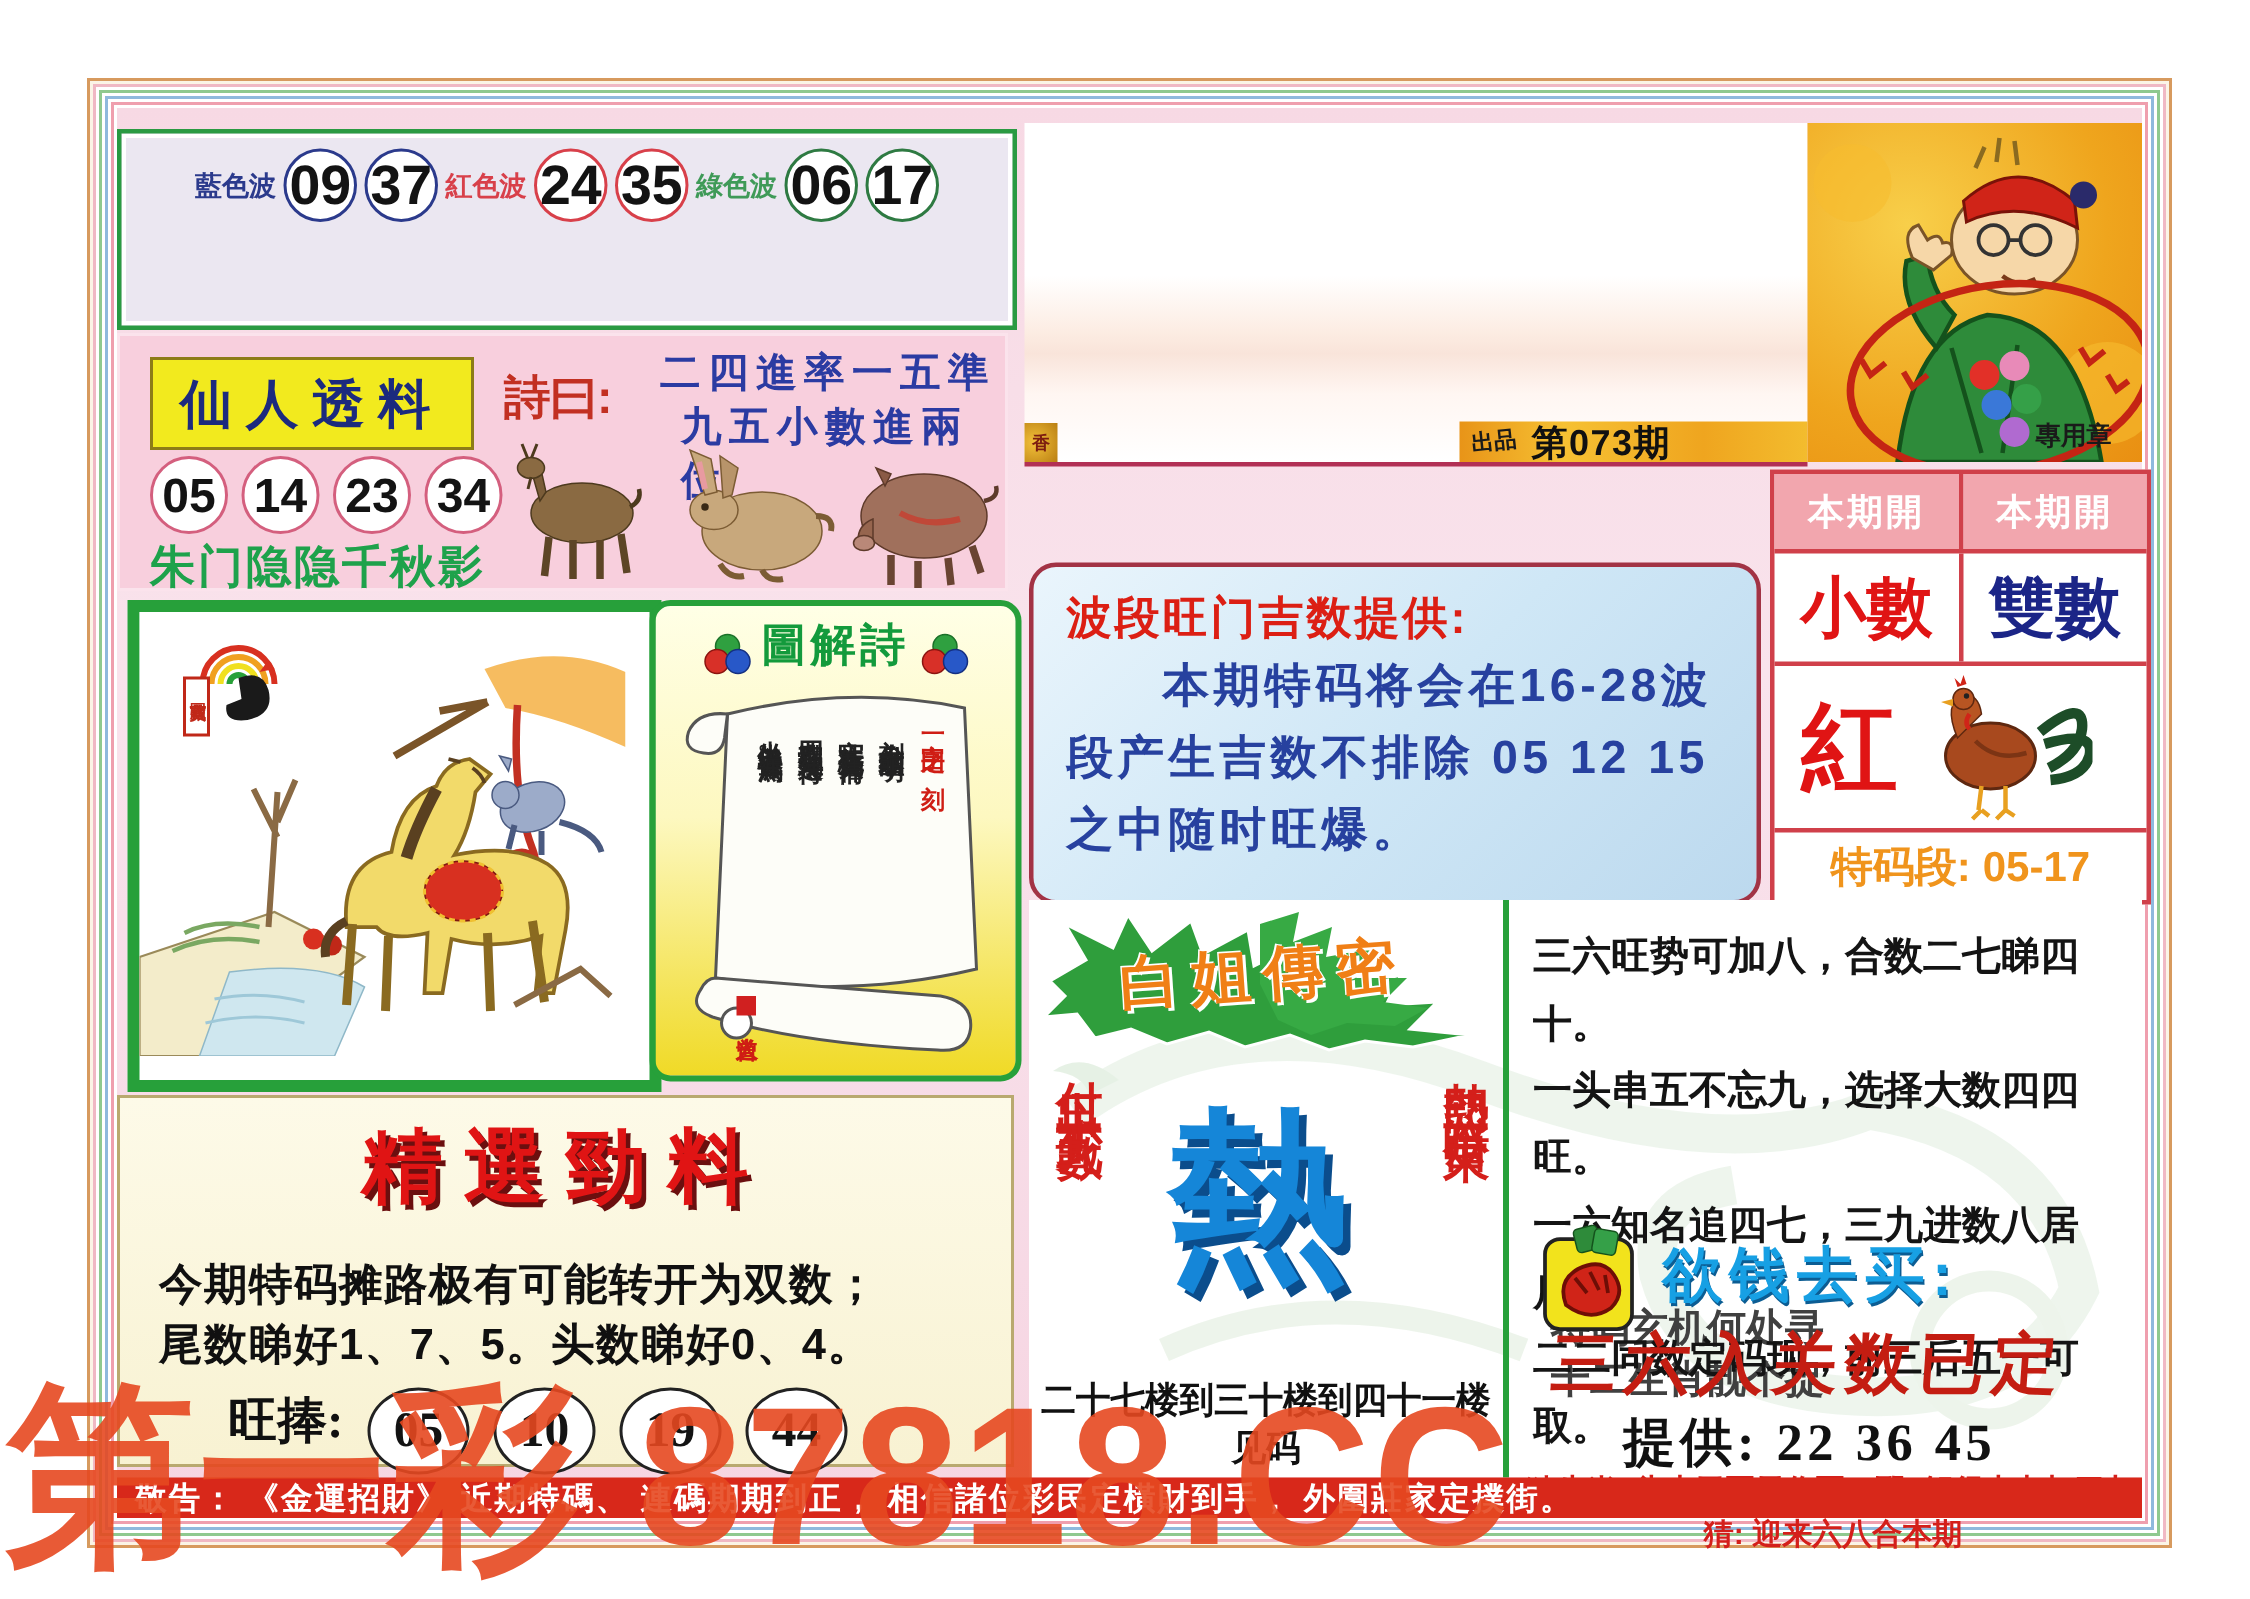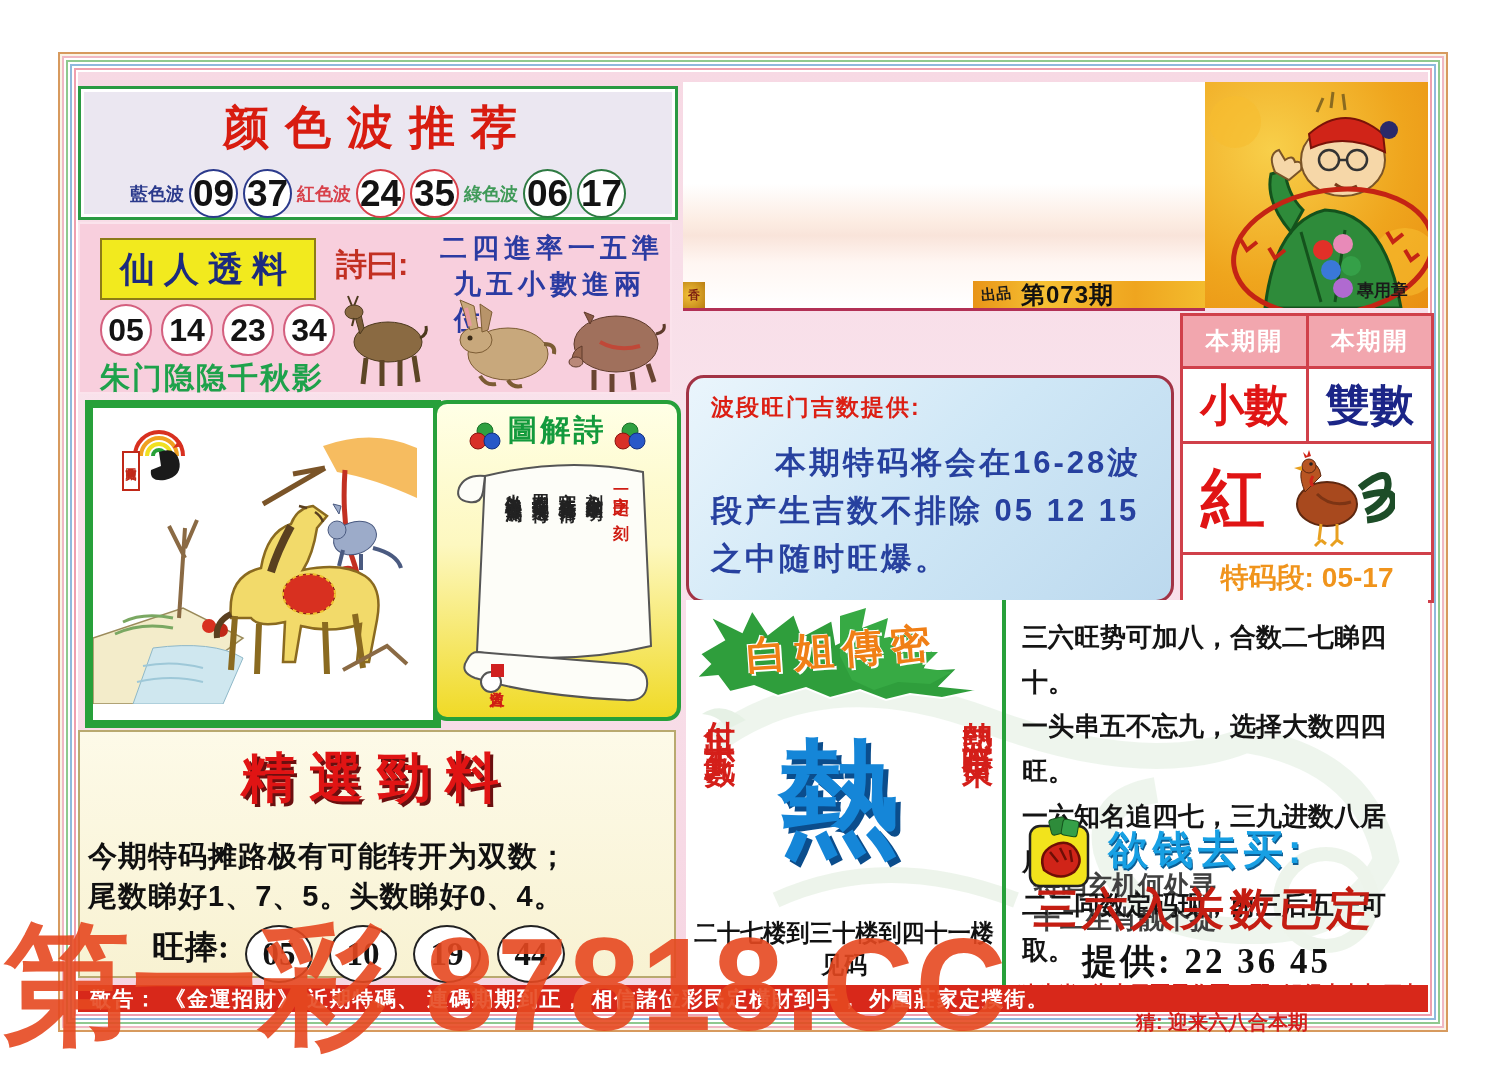--- a/index.html
+++ b/index.html
@@ -51,21 +51,21 @@
         font-size:17px;color:#222;letter-spacing:2px;}
   .pcol.red{color:#cf1d14;font-size:16px;letter-spacing:3px;}
   .sig{position:absolute;left:40px;bottom:26px;writing-mode:vertical-rl;color:#cf1d14;
        font-weight:bold;font-size:15px;}
   .seal{display:inline-block;width:13px;height:13px;background:#d02020;margin-bottom:3px;}
   
   .jxbox{left:0;top:658px;width:594px;height:244px;border:2px solid #b9a96f;
          background:linear-gradient(180deg,#fdfae8,#f8f2d2);}
   .jxtitle{width:100%;text-align:center;margin-top:10px;font-size:54px;font-weight:900;color:#e01414;
            letter-spacing:14px;text-shadow:3px 3px 0 #6b0f0f;}
-  .jxline{margin-left:8px;font-size:29px;font-weight:900;color:#101010;letter-spacing:1px;}
+  .jxline{margin-left:26px;font-size:29px;font-weight:900;color:#101010;letter-spacing:1px;}
   .jxrow{display:flex;gap:16px;margin-left:72px;margin-top:8px;}
   .jxwp{font-size:33px;font-weight:900;color:#101010;font-family:"Liberation Serif",serif;}
   .jxb{width:64px;height:54px;border:2px solid #222;font-size:33px;
        font-family:"Liberation Serif",serif;border-radius:50%;}
   
   .mast{left:605px;top:10px;width:522px;height:226px;background:
         linear-gradient(180deg,#fff 0%,#fff 45%,#fcece2 62%,#f9e4da 68%,#fff6f2 80%,#fff 100%);
         border-bottom:3px solid #b23055;}
   .goldstrip{position:absolute;right:0;bottom:0;width:232px;height:27px;
         background:linear-gradient(90deg,#e89418,#f6c133 30%,#efa51f 70%,#f3bc2e);
@@ -90,21 +90,21 @@
   .rtrow2>div:first-child{border-right:3px solid #d0404a;color:#e01414;}
   .rtrow2>div:last-child{color:#1b2587;}
   .rtrow3{height:108px;border-bottom:3px solid #d0404a;display:flex;align-items:center;}
   .hongchar{font-size:64px;font-weight:900;color:#e01414;margin-left:18px;}
   .rtrow4{flex:1;display:flex;align-items:center;justify-content:center;gap:8px;
           font-size:28px;font-weight:900;color:#f0941c;
           text-shadow:-1px -1px 0 #fff,1px -1px 0 #fff,-1px 1px 0 #fff,1px 1px 0 #fff;}
   
   .bluebox{left:608px;top:303px;width:482px;height:222px;border:3px solid #a23345;border-radius:18px;
            background:linear-gradient(135deg,#eaf5fc,#cfe7f6 50%,#bcd9ee);}
-  .bbtitle{margin:14px 0 16px 22px;font-size:23px;font-weight:900;color:#dc1f14;letter-spacing:2px;}
+  .bbtitle{margin:14px 0 0 22px;font-size:30px;font-weight:900;color:#dc1f14;letter-spacing:2px;}
   .bbline{margin-left:22px;font-size:31px;font-weight:900;color:#27419f;letter-spacing:3px;line-height:1.55;}
   .bbind{margin-left:86px;}
   
   .panel{left:608px;top:528px;width:742px;height:385px;background:#fff;}
   .divider{position:absolute;left:316px;top:0;width:4px;height:100%;background:#27a03a;}
   .dragon{position:absolute;left:0;top:0;width:100%;height:100%;opacity:.5;}
   .burst{position:absolute;left:4px;top:6px;width:306px;height:96px;}
   .bursttext{position:absolute;left:16px;top:22px;width:280px;text-align:center;transform:rotate(-4deg);
      font-size:40px;font-weight:900;color:#f07f16;letter-spacing:8px;
      text-shadow:2px 2px 0 #fff,-1px -1px 0 #fff;}
@@ -132,21 +132,20 @@
   
   .wm{position:absolute;left:4px;top:902px;font-size:126px;font-weight:900;white-space:nowrap;
      color:rgba(230,72,32,.90);z-index:60;letter-spacing:2px;transform:scaleY(1.04);}
 </style>
 </head>
 <body>
 
 <div class="sheet">
 
   <div class="abs cwbox">
-    <div class="cwtitle">颜色波推荐</div>
     <div class="cwrow">
       <span class="cwlab" style="color:#2b3a8c">藍色波</span>
       <span class="bub cwb" style="border-color:#2b3a8c">09</span>
       <span class="bub cwb" style="border-color:#2b3a8c">37</span>
       <span class="cwlab" style="color:#d8404a">紅色波</span>
       <span class="bub cwb" style="border-color:#d8404a">24</span>
       <span class="bub cwb" style="border-color:#d8404a">35</span>
       <span class="cwlab" style="color:#3f9a58">綠色波</span>
       <span class="bub cwb" style="border-color:#2e7a42">06</span>
       <span class="bub cwb" style="border-color:#2e7a42">17</span>

